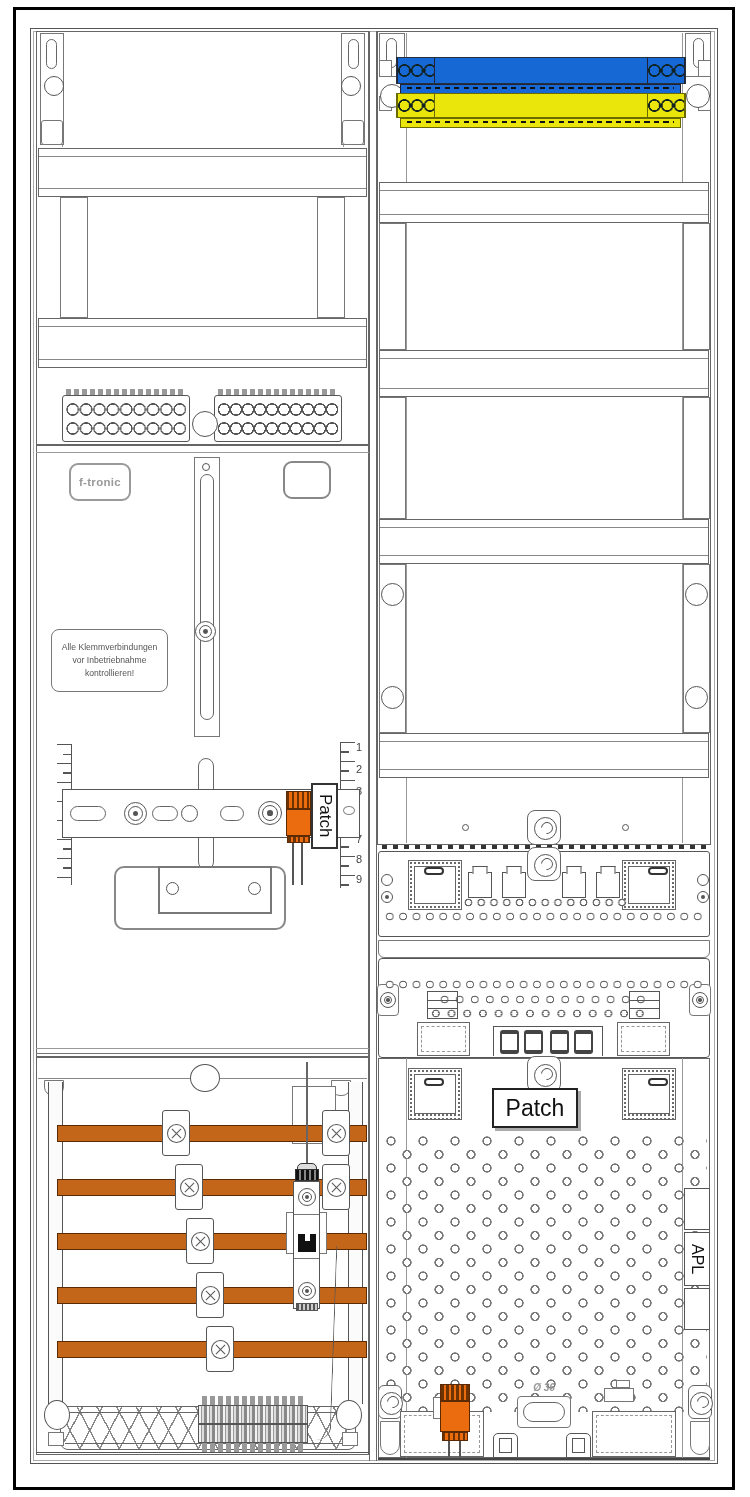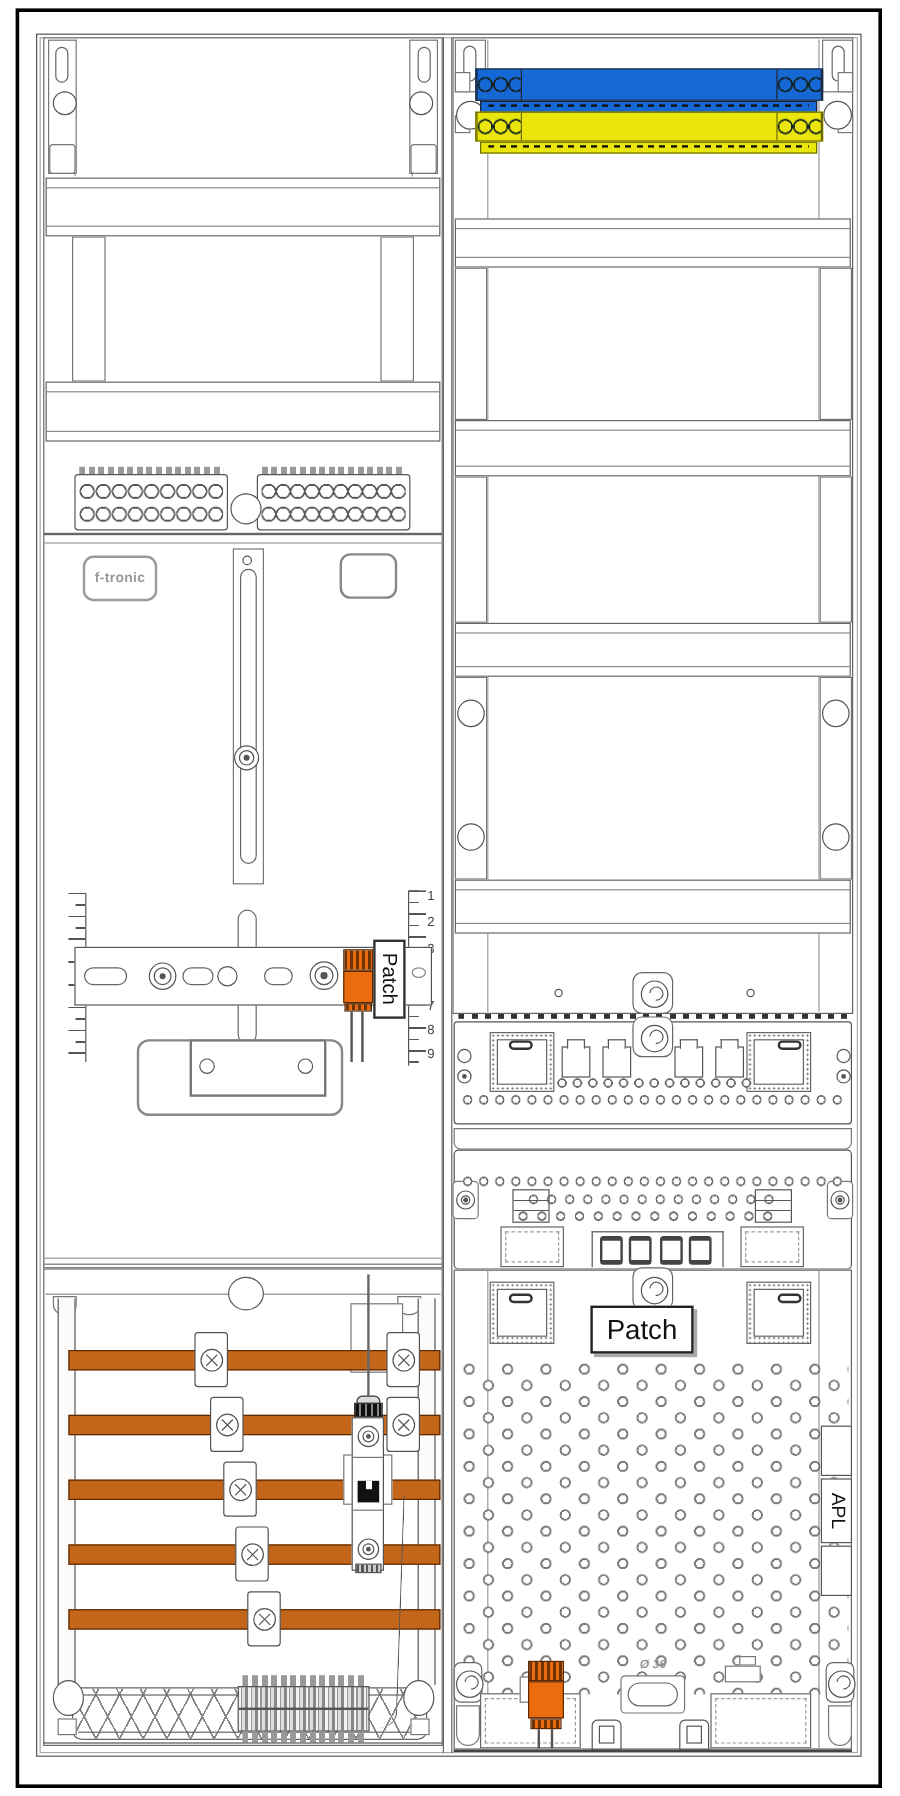--- a/index.html
+++ b/index.html
@@ -101,20 +101,25 @@
   <div class="abs bx1" style="left:194px;top:457px;width:26px;height:280px"></div>
   <div class="abs circle" style="left:202px;top:463px;width:8px;height:8px"></div>
   <div class="abs pill" style="left:200px;top:474px;width:14px;height:246px"></div>
   <div class="abs ring" style="left:195px;top:621px;width:21px;height:21px">
       <span class="cdot"></span>
     </div>
   <div class="abs flexc" style="left:69px;top:463px;width:62px;height:38px;border:2px solid #9a9a9a;border-radius:9px">
     <span style="color:#9a9a9a;font-weight:bold;font-size:11.5px;letter-spacing:.3px">f-tronic</span>
   </div>
   <div class="abs" style="left:283px;top:461px;width:48px;height:38px;border:2px solid #888;border-radius:9px;background:#fff"></div>
+  <div class="abs" style="left:51px;top:629px;width:117px;height:63px;border:1.4px solid #777;border-radius:8px;background:#fff;display:flex;flex-direction:column;align-items:center;justify-content:center;font-size:8.6px;line-height:1.5;color:#555;text-align:center">
+    <span>Alle Klemmverbindungen</span>
+    <span>vor Inbetriebnahme</span>
+    <span>kontrollieren!</span>
+  </div>
 
   <div class="abs tickL" style="left:55px;top:744px;width:17px;height:141px"></div>
   <div class="abs tickR" style="left:340px;top:742px;width:16px;height:146px"></div>
   <span class="num" style="left:356px;top:741px">1</span>
   <span class="num" style="left:356px;top:763px">2</span>
   <span class="num" style="left:356px;top:785px">3</span>
   <span class="num" style="left:356px;top:833px">7</span>
   <span class="num" style="left:356px;top:853px">8</span>
   <span class="num" style="left:356px;top:873px">9</span>
   <div class="abs pill" style="left:198px;top:758px;width:16px;height:112px"></div>

